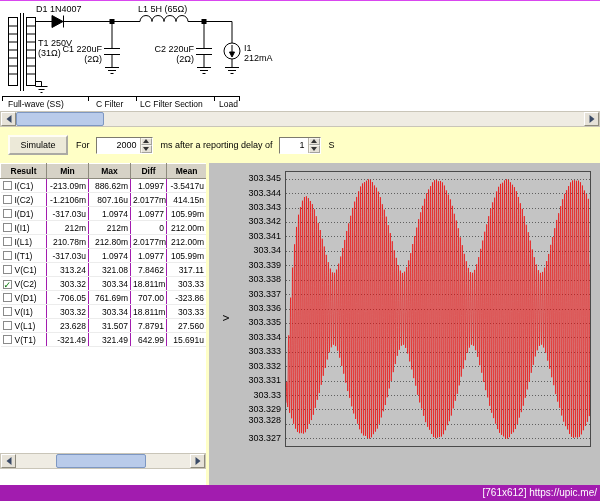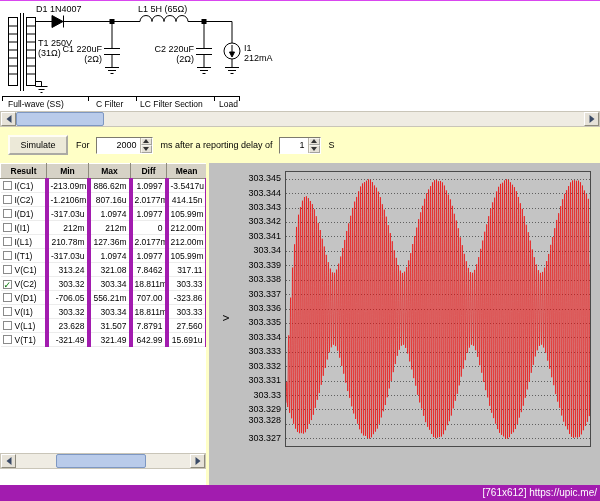--- a/index.html
+++ b/index.html
@@ -42,21 +42,21 @@
   
   .left-panel { position:absolute; top:163px; left:0; width:206px; height:362px; background:#fff; overflow:hidden; }
   table.results { border-collapse:collapse; table-layout:fixed; width:206px; font-size:8.5px; }
   table.results th {
     background:#d6d2c6; font-weight:bold; height:15px; text-align:center;
     border:1px solid #8d8a7d; border-top-color:#fff; border-left-color:#fff;
     overflow:hidden; white-space:nowrap;
   }
   table.results td {
     height:14px; padding:0 2px; text-align:right; white-space:nowrap; overflow:hidden;
-    border-right:4px solid #a21caf; border-bottom:1px solid #ececec; background:#fff;
+    border-right:1px solid #a21caf; border-bottom:1px solid #ececec; background:#fff;
   }
   table.results td.c-result { text-align:left; }
   .cb {
     display:inline-block; width:9px; height:9px; margin-right:3px; vertical-align:-1px;
     border:1px solid #8a8a8a; background:#fff; line-height:8px; font-size:9px;
     color:#007000; text-align:center; cursor:pointer;
   }
   
   .chart-panel { position:absolute; top:163px; left:209px; width:391px; height:322px; background:#c0c0c0; }
   .ylabel { position:absolute; left:14px; top:150px; transform:rotate(-90deg); transform-origin:center; font-size:9px; }
@@ -243,21 +243,21 @@
           <tr>
             <td class="c-result"><span class="cb"></span><span>I(I1)</span></td>
             <td>212m</td>
             <td>212m</td>
             <td>0</td>
             <td>212.00m</td>
           </tr>
           <tr>
             <td class="c-result"><span class="cb"></span><span>I(L1)</span></td>
             <td>210.78m</td>
-            <td>127.36m</td>
+            <td>212.80m</td>
             <td>2.0177m</td>
             <td>212.00m</td>
           </tr>
           <tr>
             <td class="c-result"><span class="cb"></span><span>I(T1)</span></td>
             <td>-317.03u</td>
             <td>1.0974</td>
             <td>1.0977</td>
             <td>105.99m</td>
           </tr>
@@ -271,21 +271,21 @@
           <tr>
             <td class="c-result"><span class="cb">✓</span><span>V(C2)</span></td>
             <td>303.32</td>
             <td>303.34</td>
             <td>18.811m</td>
             <td>303.33</td>
           </tr>
           <tr>
             <td class="c-result"><span class="cb"></span><span>V(D1)</span></td>
             <td>-706.05</td>
-            <td>556.21m</td>
+            <td>761.69m</td>
             <td>707.00</td>
             <td>-323.86</td>
           </tr>
           <tr>
             <td class="c-result"><span class="cb"></span><span>V(I1)</span></td>
             <td>303.32</td>
             <td>303.34</td>
             <td>18.811m</td>
             <td>303.33</td>
           </tr>

